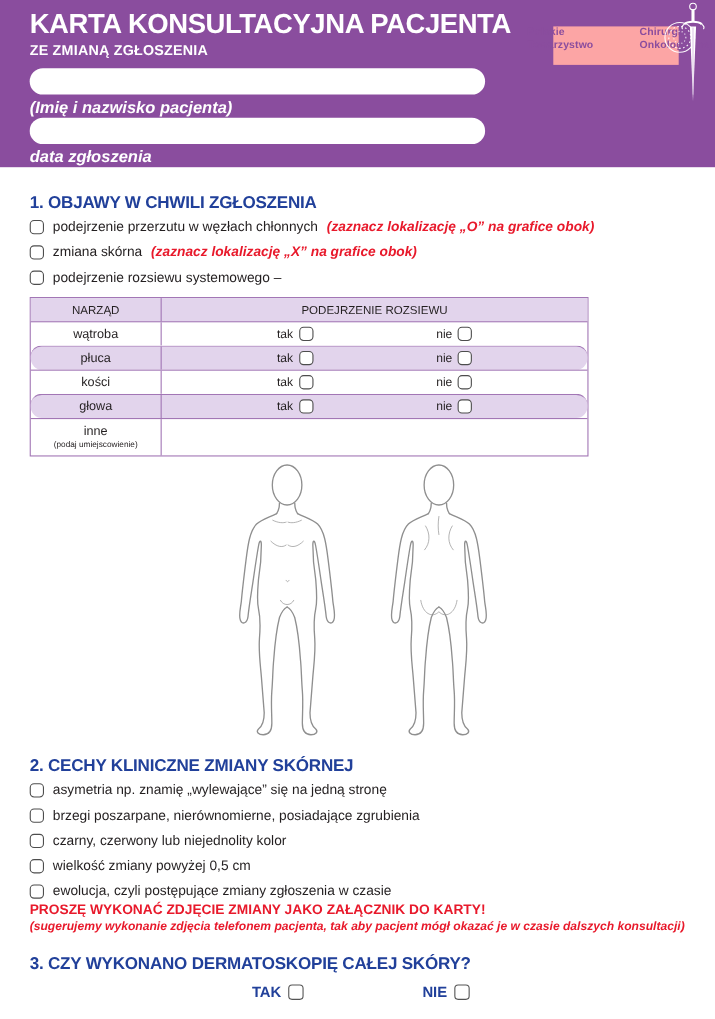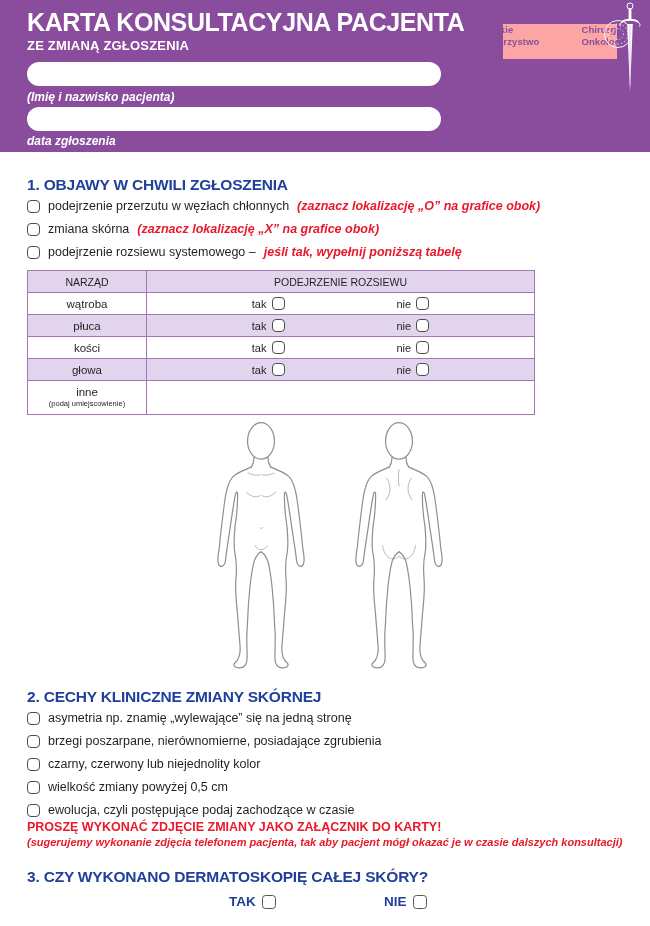--- a/index.html
+++ b/index.html
@@ -6,21 +6,21 @@
   .page{position:relative;width:650px;height:926px;background:#fff;overflow:hidden;
         font-family:"Liberation Sans",sans-serif;color:#231f20;}
 
   
   .hdr{position:absolute;left:0;top:0;width:650px;height:152px;background:#8a4d9e;}
   .hdr-title{position:absolute;left:27px;top:8px;color:#fff;font-size:25px;font-weight:700;
              letter-spacing:-0.4px;white-space:nowrap;}
   .hdr-sub{position:absolute;left:27px;top:38px;color:#fff;font-size:13px;font-weight:700;letter-spacing:0.2px;}
   .field{position:absolute;left:27px;width:414px;height:24px;background:#fff;border-radius:12px;}
   .f1{top:62px;} .f2{top:107px;}
-  .field-label{position:absolute;left:27px;color:#fff;font-size:12px;font-style:italic;font-weight:700;}
+  .field-label{position:absolute;left:27px;color:#fff;font-size:15px;font-style:italic;font-weight:700;}
   .fl1{top:90px;} .fl2{top:134px;}
   .logo-box{position:absolute;left:503px;top:24px;width:114px;height:35px;background:#fca5a5;
             display:flex;justify-content:center;padding-left:7px;box-sizing:border-box;gap:42px;}
   .logo-box div{color:#8a4d9e;font-size:9.5px;font-weight:700;line-height:11.5px;letter-spacing:0.1px;}
   .sword{position:absolute;left:600px;top:0px;}
 
   
   .h-blue{position:absolute;left:27px;color:#21409a;font-size:15.5px;font-weight:700;letter-spacing:-0.2px;white-space:nowrap;}
 
   
@@ -33,21 +33,21 @@
 
   
   .tbl{position:absolute;left:27px;top:270px;width:508px;border:1.5px solid #a276b5;box-sizing:border-box;}
   .trow{display:grid;grid-template-columns:119px 1fr;}
   .trow + .trow{border-top:1px solid #a276b5;}
   .trow .c1{border-right:1px solid #a276b5;display:flex;flex-direction:column;align-items:center;
             justify-content:center;text-align:center;}
   .trow .c2{display:flex;align-items:center;justify-content:center;gap:112px;}
   .t-head{background:#e2d4ec;height:21px;font-size:10.5px;}
   .t-row{height:21px;}
-  .t-row.alt{background:#e2d4ec;}
+  .t-row.alt{background:#e2d4ec;border-radius:10px;}
   .t-row .c1{font-size:11.5px;}
   .t-row-last{height:33px;}
   .t-row-last .c1{font-size:11.5px;line-height:12px;}
   .t-sub{font-size:7.5px;color:#231f20;}
   .yn{display:flex;align-items:center;gap:5px;font-size:11px;}
 
   
   .figures{position:absolute;left:196px;top:410px;display:flex;gap:8px;}
   .figures svg{display:block;}
 
@@ -102,21 +102,20 @@
       <span class="note">(zaznacz lokalizację „O” na grafice obok)</span>
     </div>
     <div class="cb-row">
       <span class="cb"></span>
       <span class="lbl">zmiana skórna</span>
       <span class="note">(zaznacz lokalizację „X” na grafice obok)</span>
     </div>
     <div class="cb-row">
       <span class="cb"></span>
       <span class="lbl">podejrzenie rozsiewu systemowego –</span>
-      <span class="note">jeśli tak, wypełnij poniższą tabelę</span>
     </div>
   </div>
 
   <div class="tbl">
     <div class="trow t-head">
       <div class="c1">NARZĄD</div>
       <div class="c2">PODEJRZENIE ROZSIEWU</div>
     </div>
 
     <div class="trow t-row">
@@ -246,21 +245,21 @@
     <div class="cb-row">
       <span class="cb"></span>
       <span class="lbl">czarny, czerwony lub niejednolity kolor</span>
     </div>
     <div class="cb-row">
       <span class="cb"></span>
       <span class="lbl">wielkość zmiany powyżej 0,5 cm</span>
     </div>
     <div class="cb-row">
       <span class="cb"></span>
-      <span class="lbl">ewolucja, czyli postępujące podaj zachodzące w czasie</span>
+      <span class="lbl">ewolucja, czyli postępujące zmiany zgłoszenia w czasie</span>
     </div>
   </div>
 
   <div class="red-b" style="top:820px">PROSZĘ WYKONAĆ ZDJĘCIE ZMIANY JAKO ZAŁĄCZNIK DO KARTY!</div>
   <div class="red-i" style="top:836px">(sugerujemy wykonanie zdjęcia telefonem pacjenta, tak aby pacjent mógł okazać je w czasie dalszych konsultacji)</div>
 
   <div class="h-blue" style="top:868px">3. CZY WYKONANO DERMATOSKOPIĘ CAŁEJ SKÓRY?</div>
 
   <div class="yn-big" style="left:229px;top:894px">
     <span>TAK</span>

